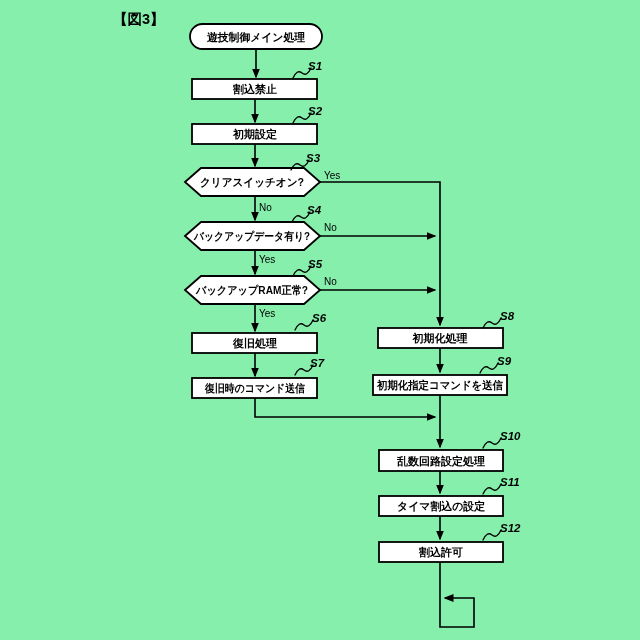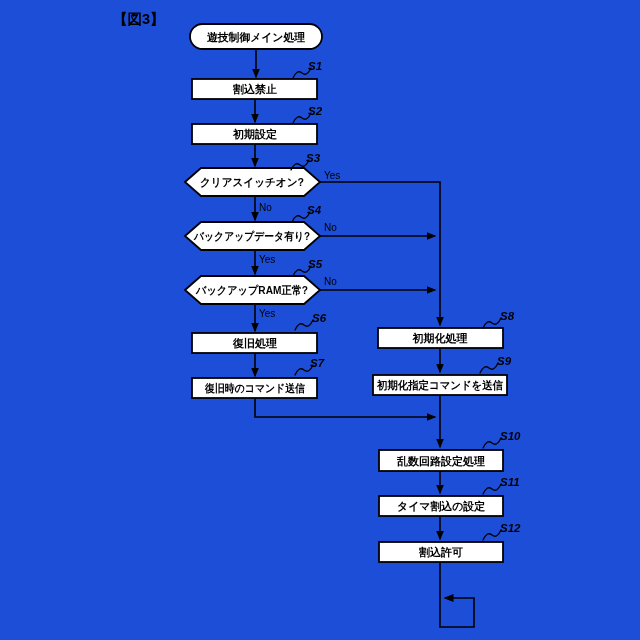--- a/index.html
+++ b/index.html
@@ -5,21 +5,21 @@
   html, body {
     margin: 0;
     padding: 0;
     background: #ffffff;
     font-family: "Liberation Sans", sans-serif;
   }
   .page {
     position: relative;
     width: 640px;
     height: 640px;
-    background: #1d4ed8;
+    background: #86efac;
     overflow: hidden;
   }
   svg { display: block; }
   .shape {
     fill: #ffffff;
     stroke: #000000;
     stroke-width: 1.8;
   }
   .edge {
     fill: none;

